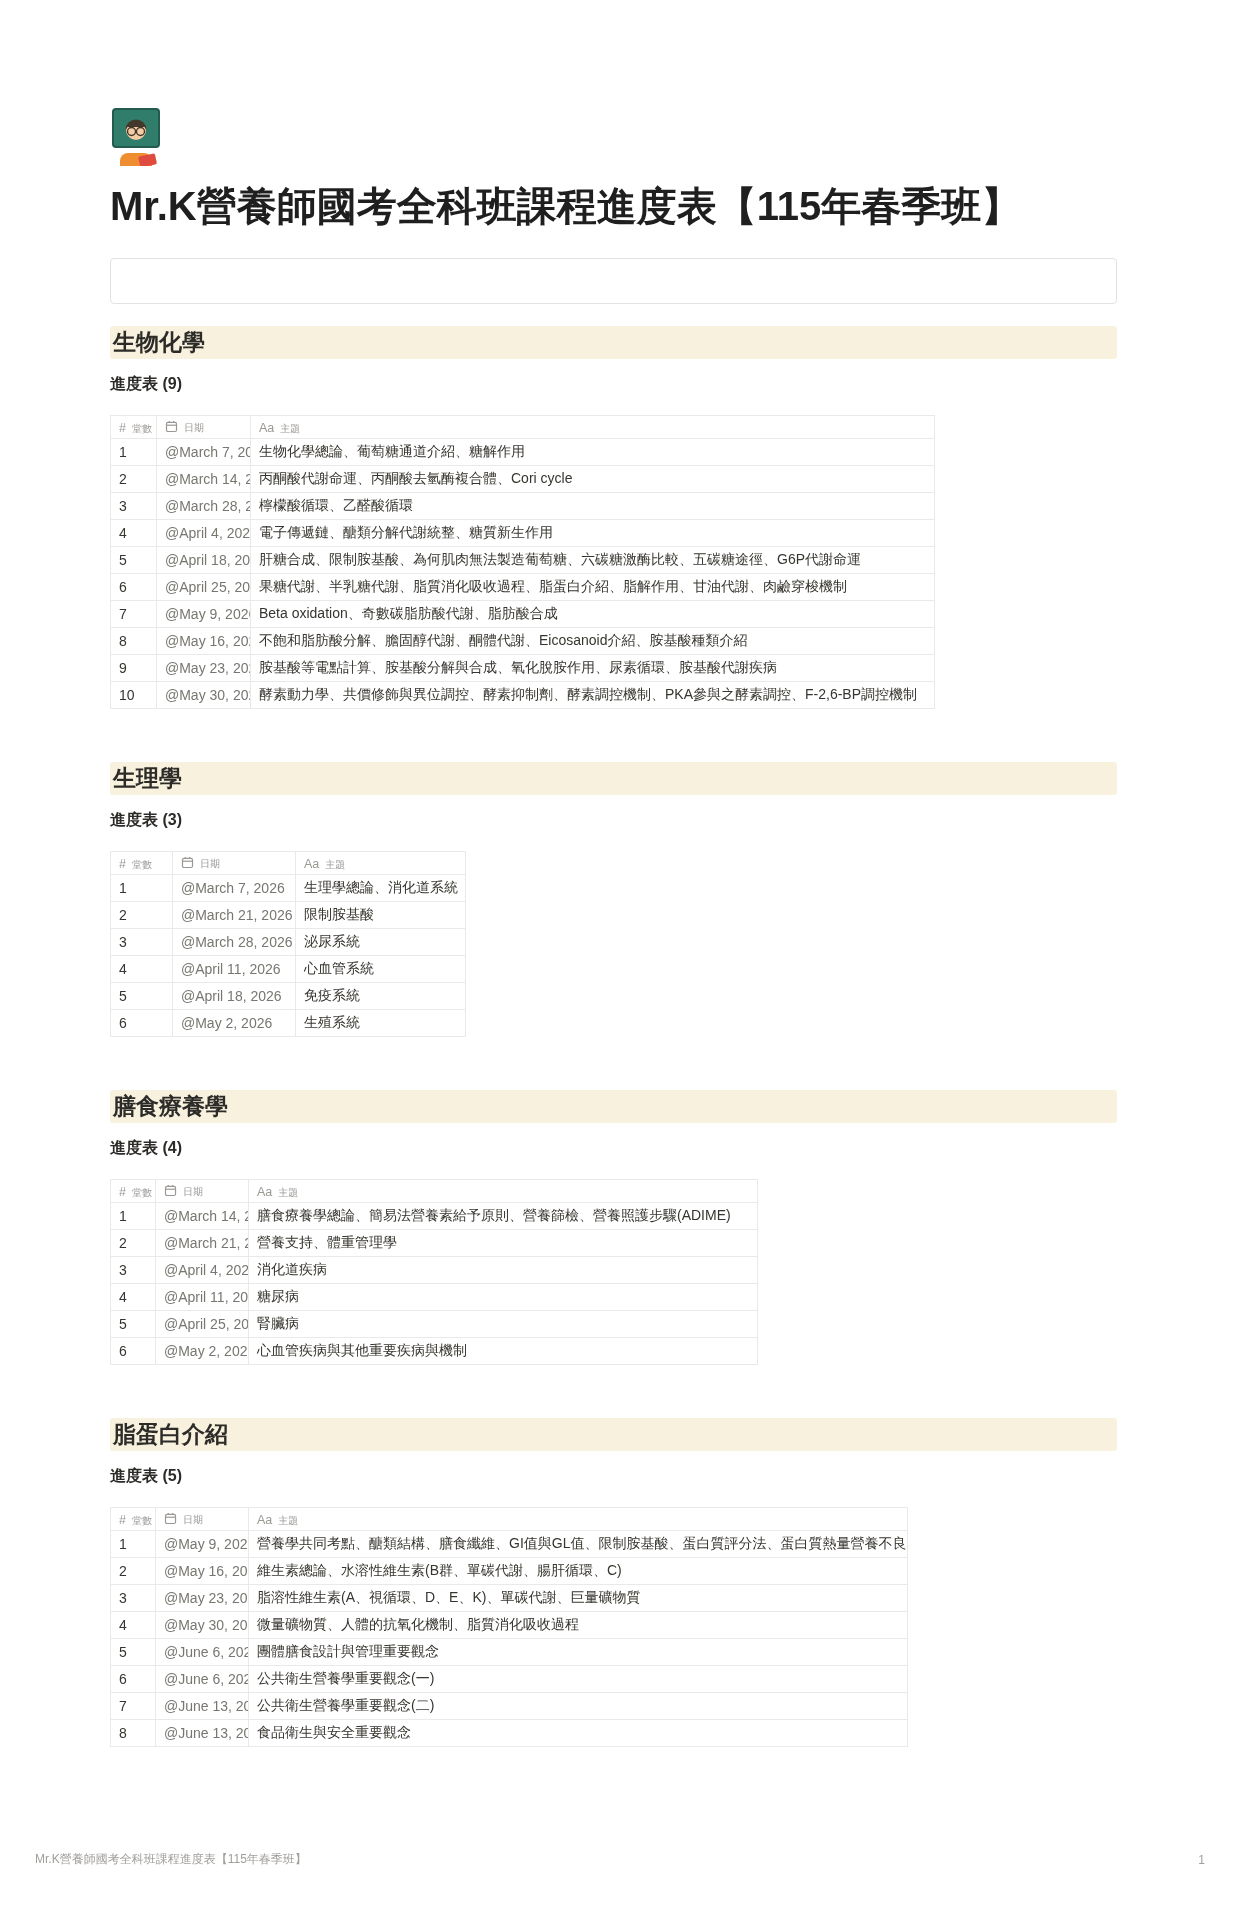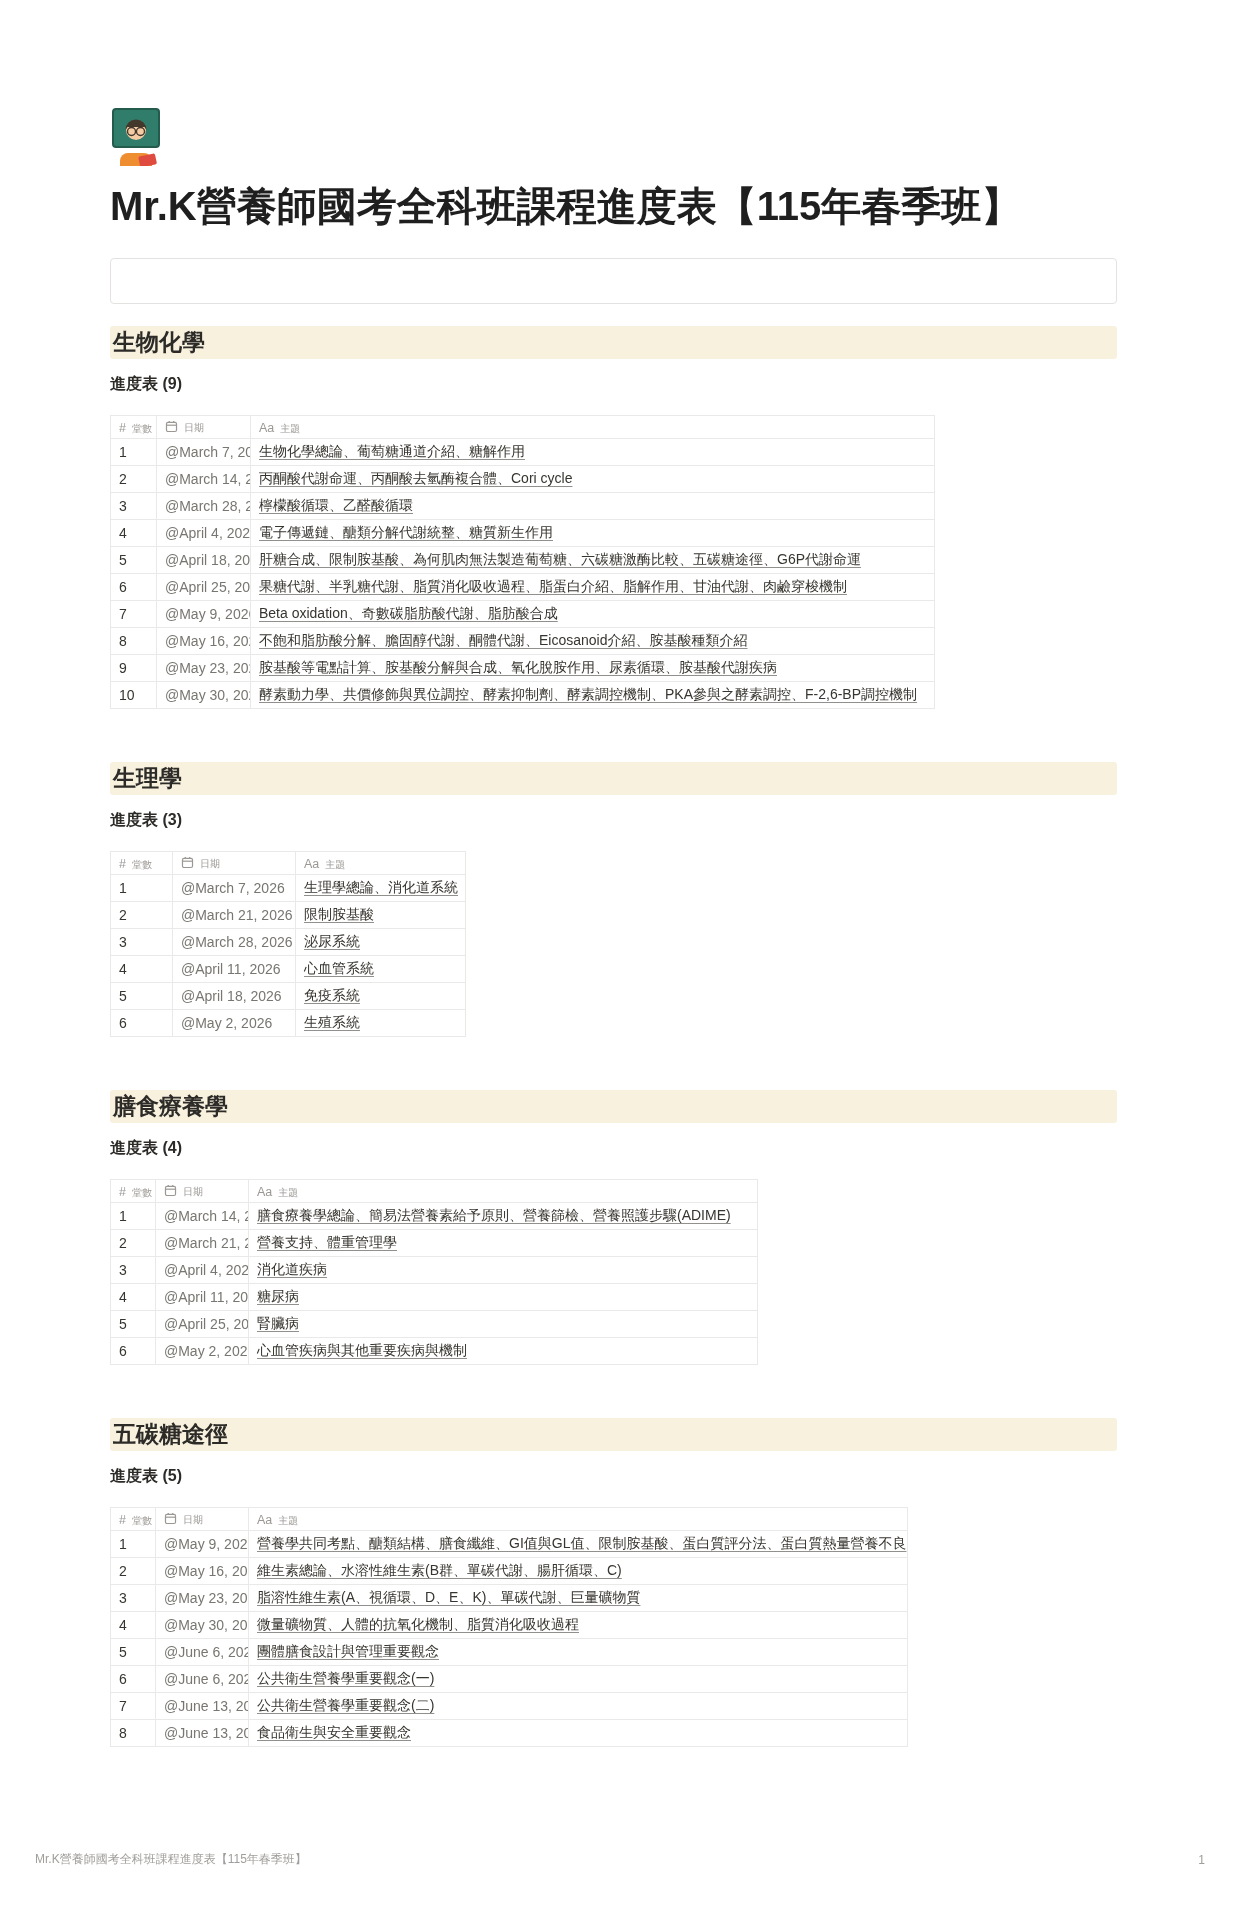--- a/index.html
+++ b/index.html
@@ -23,21 +23,21 @@
     border:1px solid #E9E9E7;height:27px;padding:0 8px;box-sizing:border-box;
     white-space:nowrap;overflow:hidden;text-align:left;vertical-align:middle;font-weight:400;
   }
   .sched th{height:23px;color:#9B9894;}
   .hicon{color:#9B9894;margin-right:6px;font-size:12.5px;}
   .cal{margin-right:6px;display:inline-block;vertical-align:-2px;}
   .hlabel{color:#9B9894;font-size:10px;}
   td.c-date{color:#787670;}
   td.c-num{color:#37352F;}
   .topic{
-    color:#37352F;text-decoration:underline;text-decoration-thickness:1px;
+    color:#37352F;text-decoration-thickness:1px;
     text-underline-offset:3px;text-decoration-color:rgba(55,53,47,.55);cursor:pointer;
   }
   
   .t0{width:825px;} .t0 .c-num{width:46px;} .t0 .c-date{width:94px;}
   .t1{width:356px;} .t1 .c-num{width:62px;} .t1 .c-date{width:123px;}
   .t2{width:648px;} .t2 .c-num{width:45px;} .t2 .c-date{width:93px;}
   .t3{width:798px;} .t3 .c-num{width:45px;} .t3 .c-date{width:93px;}
   .footer{
     position:absolute;left:35px;right:37px;top:1851px;
     display:flex;justify-content:space-between;align-items:center;
@@ -257,21 +257,21 @@
               <td class="c-num">6</td>
               <td class="c-date">@May 2, 2026</td>
               <td class="c-topic"><span class="topic">心血管疾病與其他重要疾病與機制</span></td>
             </tr>
           </tbody>
     </table>
   </section>
 
   <section class="section">
     <div class="section-heading">
-      <span class="heading-text">五碳糖途徑</span>
+      <span class="heading-text">脂蛋白介紹</span>
     </div>
     <div class="section-sub">進度表 (5)</div>
     <table class="sched t3">
       <thead>
         <tr>
           <th class="c-num">
             <span class="hicon">#</span><span class="hlabel">堂數</span>
           </th>
           <th class="c-date">
             <span class="cal"><svg width="13" height="13" viewBox="0 0 14 14" aria-hidden="true">

